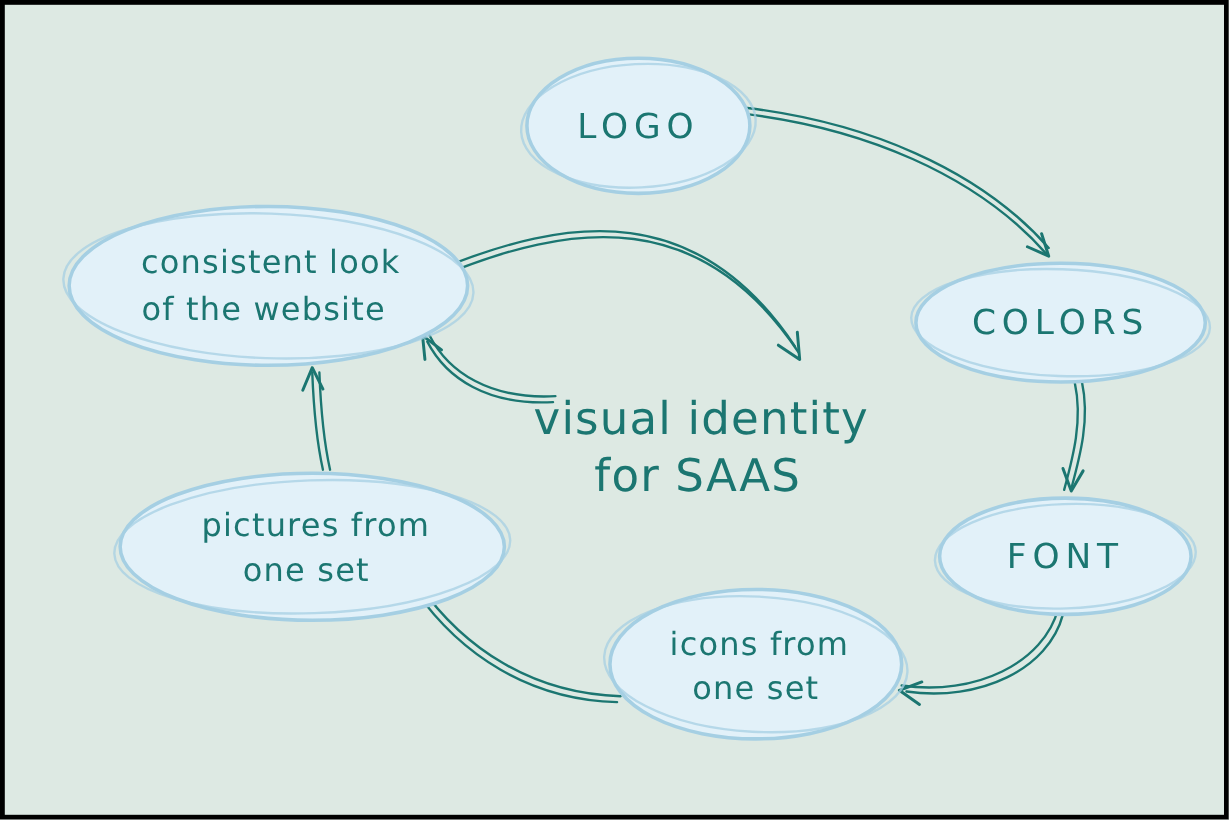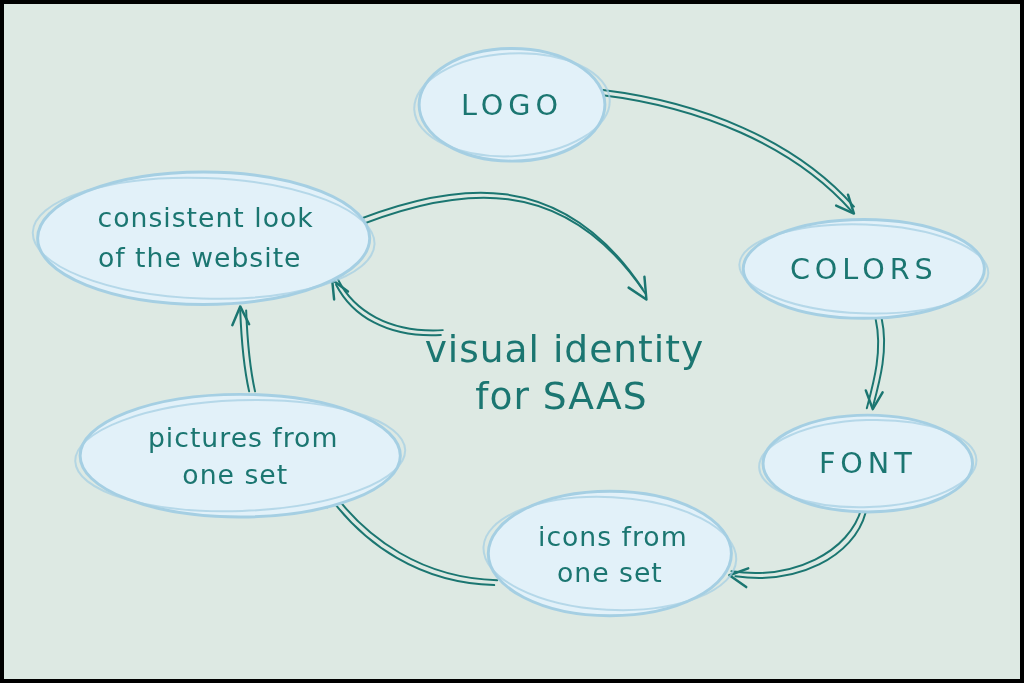--- a/index.html
+++ b/index.html
@@ -10,20 +10,21 @@
     --frame:#000000;
   }
   html,body{margin:0;padding:0;background:#888;}
   .frame{
     width:1024px;height:683px;
     box-sizing:border-box;
     border:4px solid var(--frame);
     background:var(--bg);
     overflow:hidden;
     font-family:"DejaVu Sans", sans-serif;
+    padding-left:20px;
   }
   svg{display:block;}
   .node-fill-ellipse{
     fill:var(--node-fill);
     stroke:var(--node-stroke);
     stroke-width:3;
   }
   .node-outline{
     fill:none;
     stroke:var(--node-stroke);

